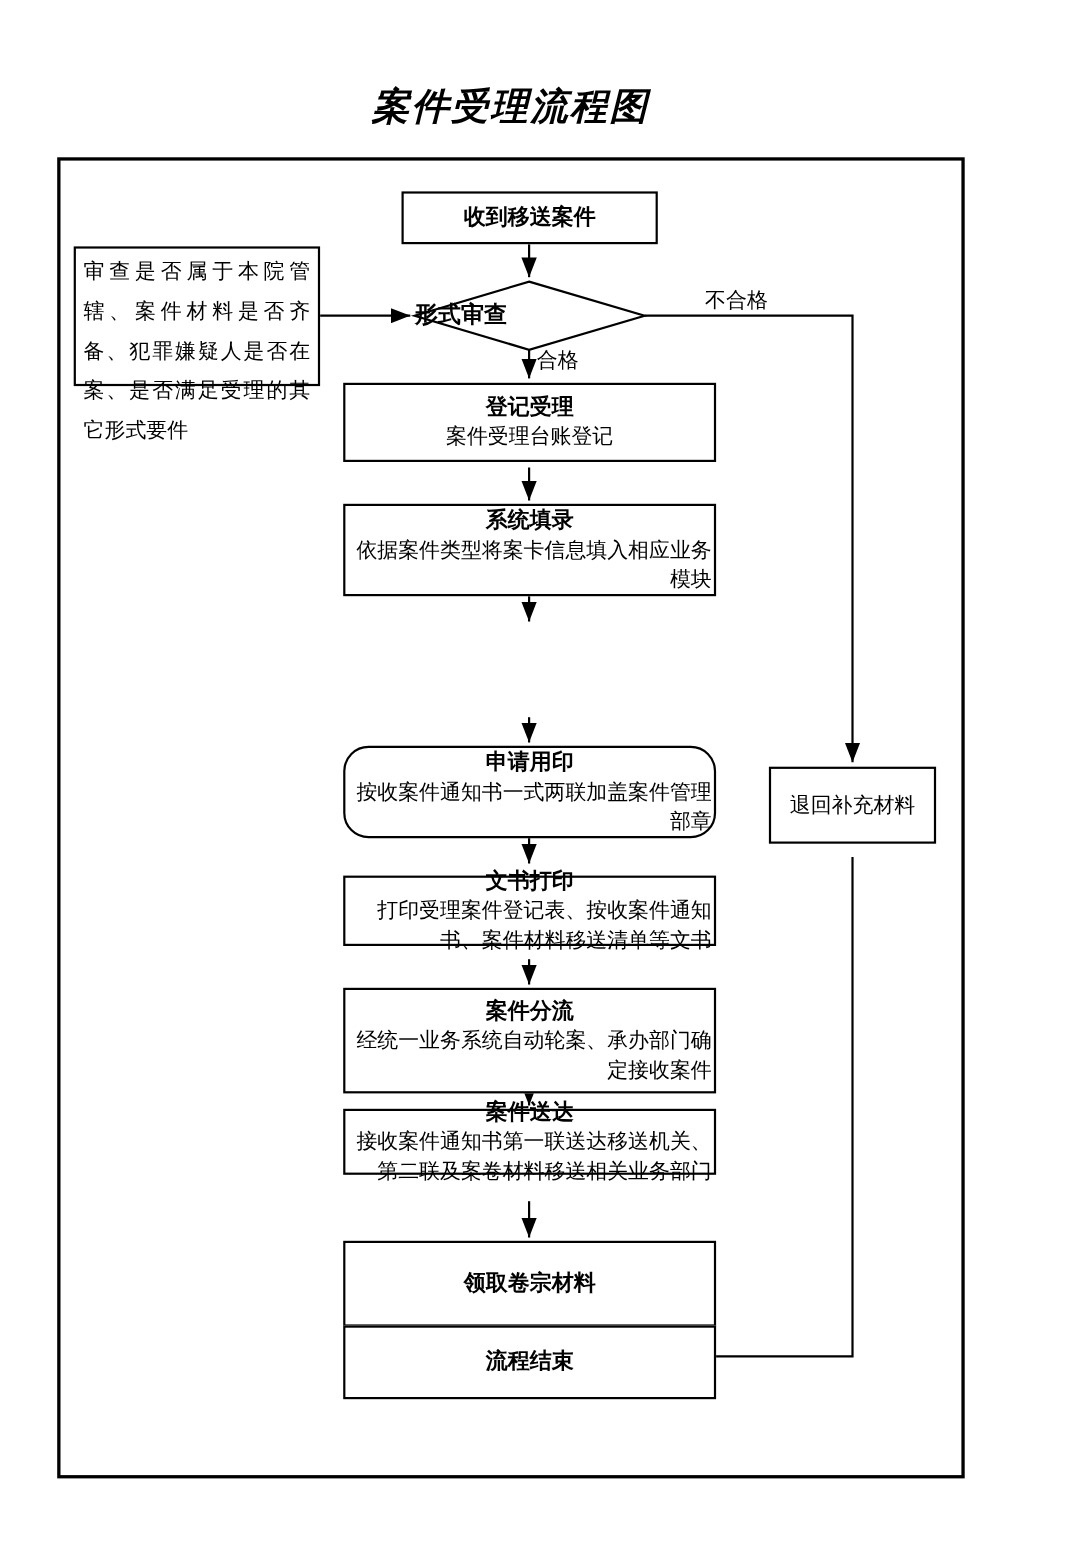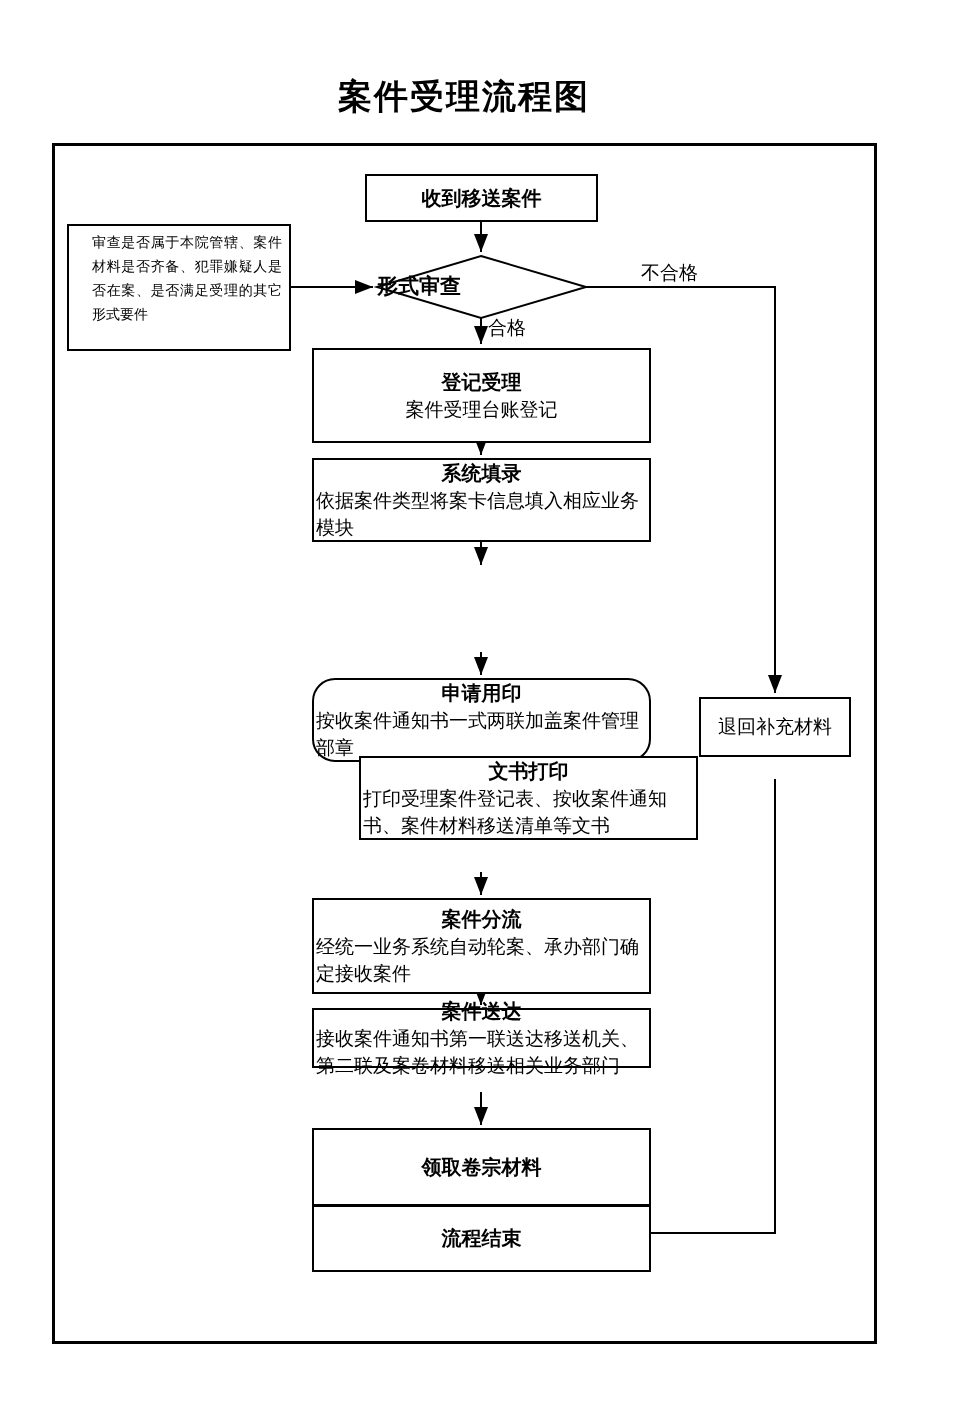--- a/index.html
+++ b/index.html
@@ -14,20 +14,21 @@
   }
   .title {
     position: absolute;
     left: 52px;
     top: 74px;
     width: 824px;
     text-align: center;
     font-size: 34px;
     font-weight: bold;
     letter-spacing: 2px;
+    font-style: italic;
   }
   .frame {
     position: absolute;
     left: 52px;
     top: 143px;
     width: 825px;
     height: 1201px;
     border: 3px solid #000;
     background: transparent;
   }
@@ -39,34 +40,34 @@
   }
   .node {
     position: absolute;
     background: #ffffff;
     border: 2px solid #000;
     display: flex;
     flex-direction: column;
     align-items: center;
     justify-content: center;
     z-index: 2;
-    text-align: left;
+    text-align: right;
   }
   .node-title { font-size: 20px; font-weight: bold; line-height: 27px; }
   .node-desc  { font-size: 19px; font-weight: normal; line-height: 27px; padding: 0 2px; }
   .node.start { left: 365px; top: 174px; width: 233px; height: 48px; }
   .node.step  { left: 312px; width: 339px; }
   .node.note {
     left: 67px; top: 224px; width: 224px; height: 127px;
     align-items: flex-start; justify-content: flex-start;
     text-align: justify;
     padding: 4px 7px;
   }
-  .note-text { font-size: 14px; line-height: 24px; margin-left: 16px; }
-  .node.return { left: 699px; top: 697px; width: 152px; height: 60px; }
+  .note-text { font-size: 19px; line-height: 36px; }
+  .node.return { left: 699px; top: 697px; width: 152px; height: 70px; }
   .return-text { font-size: 19px; }
   .decision-text {
     position: absolute;
     left: 377px; top: 272px; width: 209px;
     font-size: 21px; font-weight: bold;
     z-index: 2;
   }
   .edge-label {
     position: absolute;
     font-size: 19px;
@@ -126,37 +127,37 @@
     <span class="note-text">审查是否属于本院管辖、案件材料是否齐备、犯罪嫌疑人是否在案、是否满足受理的其它形式要件</span>
   </div>
 
   <div class="edge-label pass">合格</div>
   <div class="edge-label fail">不合格</div>
 
   <div class="node return">
     <span class="return-text">退回补充材料</span>
   </div>
 
-  <div class="node step" style="top:348px;height:95px;">
+  <div class="node step" style="top:348px;height:72px;">
     <div class="node-title">登记受理</div>
     <div class="node-desc">案件受理台账登记</div>
   </div>
 
   <div class="node step" style="top:458px;height:84px;">
     <div class="node-title">系统填录</div>
     <div class="node-desc">依据案件类型将案卡信息填入相应业务模块</div>
   </div>
 
 
   <div class="node step" style="top:678px;height:84px;border-radius:23px;">
     <div class="node-title">申请用印</div>
     <div class="node-desc">按收案件通知书一式两联加盖案件管理部章</div>
   </div>
 
-  <div class="node step" style="top:756px;height:84px;margin-left:47px;">
+  <div class="node step" style="top:796px;height:64px;">
     <div class="node-title">文书打印</div>
     <div class="node-desc">打印受理案件登记表、按收案件通知书、案件材料移送清单等文书</div>
   </div>
 
   <div class="node step" style="top:898px;height:96px;">
     <div class="node-title">案件分流</div>
     <div class="node-desc">经统一业务系统自动轮案、承办部门确定接收案件</div>
   </div>
 
   <div class="node step" style="top:1008px;height:60px;">

